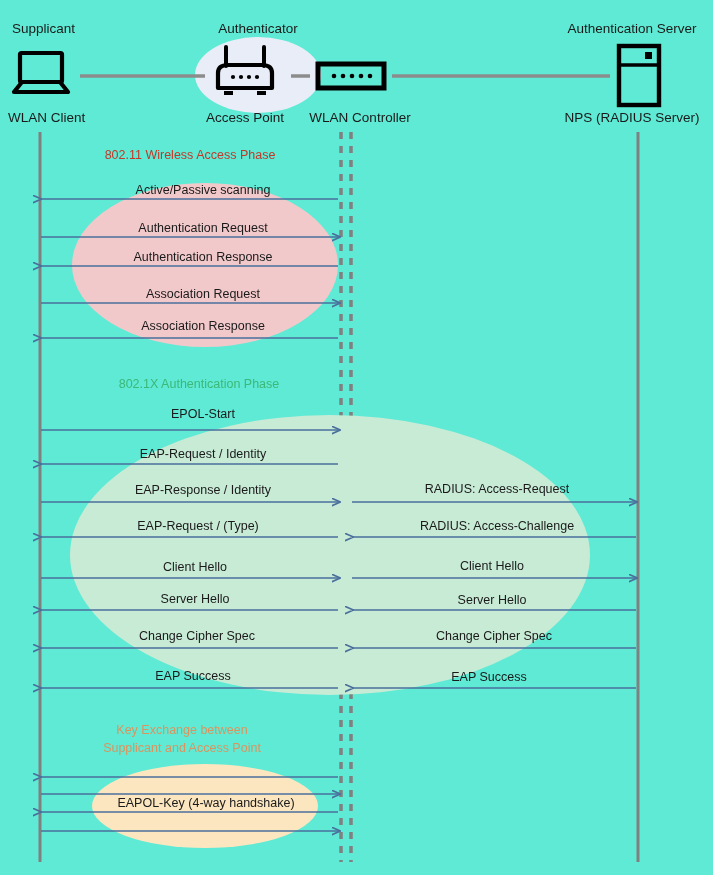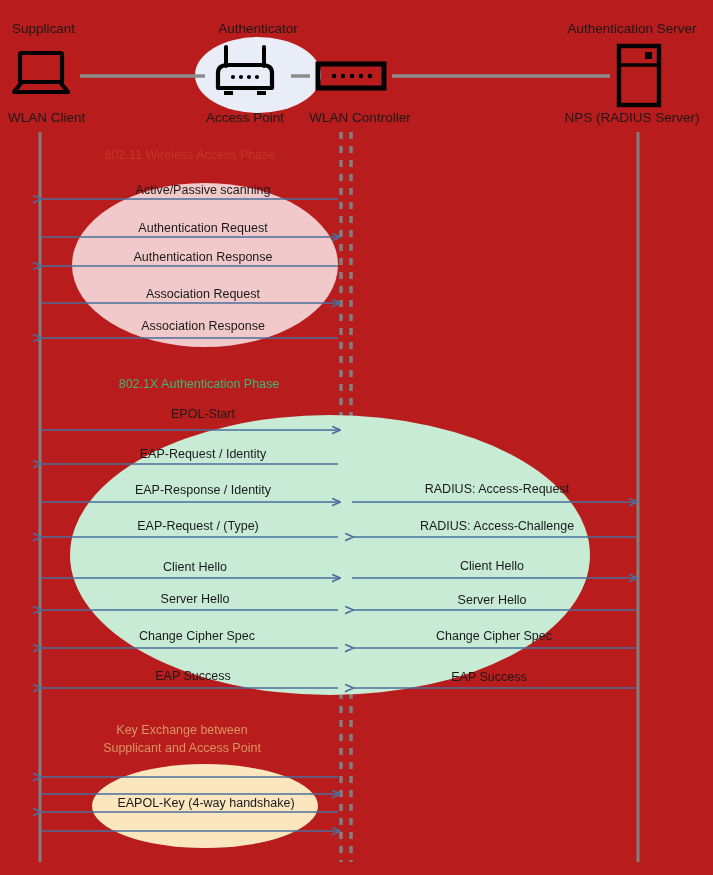--- a/index.html
+++ b/index.html
@@ -4,21 +4,21 @@
 <style>
   html,body{margin:0;padding:0;background:#ffffff;}
   body{
     font-family:"Liberation Sans", sans-serif;
     -webkit-font-smoothing:antialiased;
   }
   #stage{
     position:relative;
     width:713px;
     height:875px;
-    background:#b91c1c;
+    background:#5eead4;
     overflow:hidden;
   }
   svg#diagram{
     position:absolute;
     left:0; top:0;
     width:713px;
     height:875px;
   }
   .hdr-title{
     font-size:13.5px;

